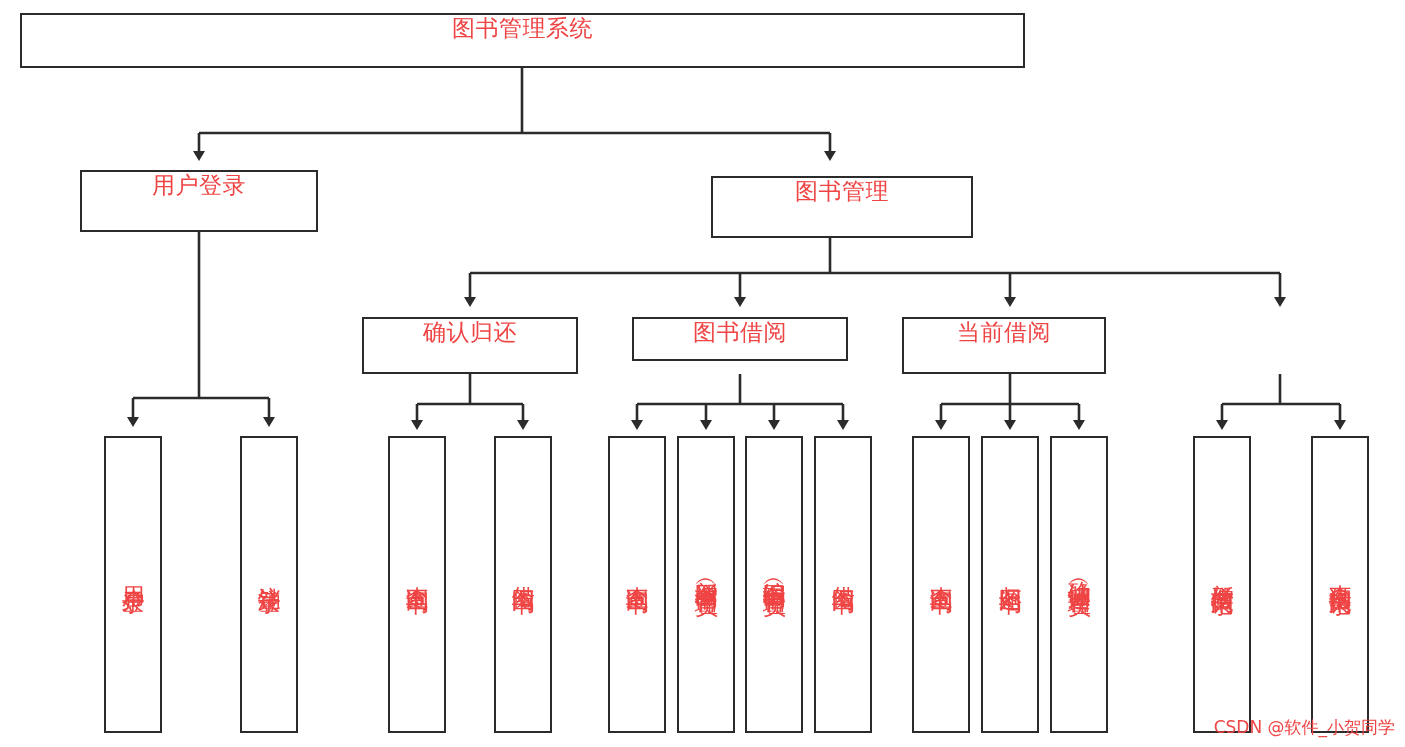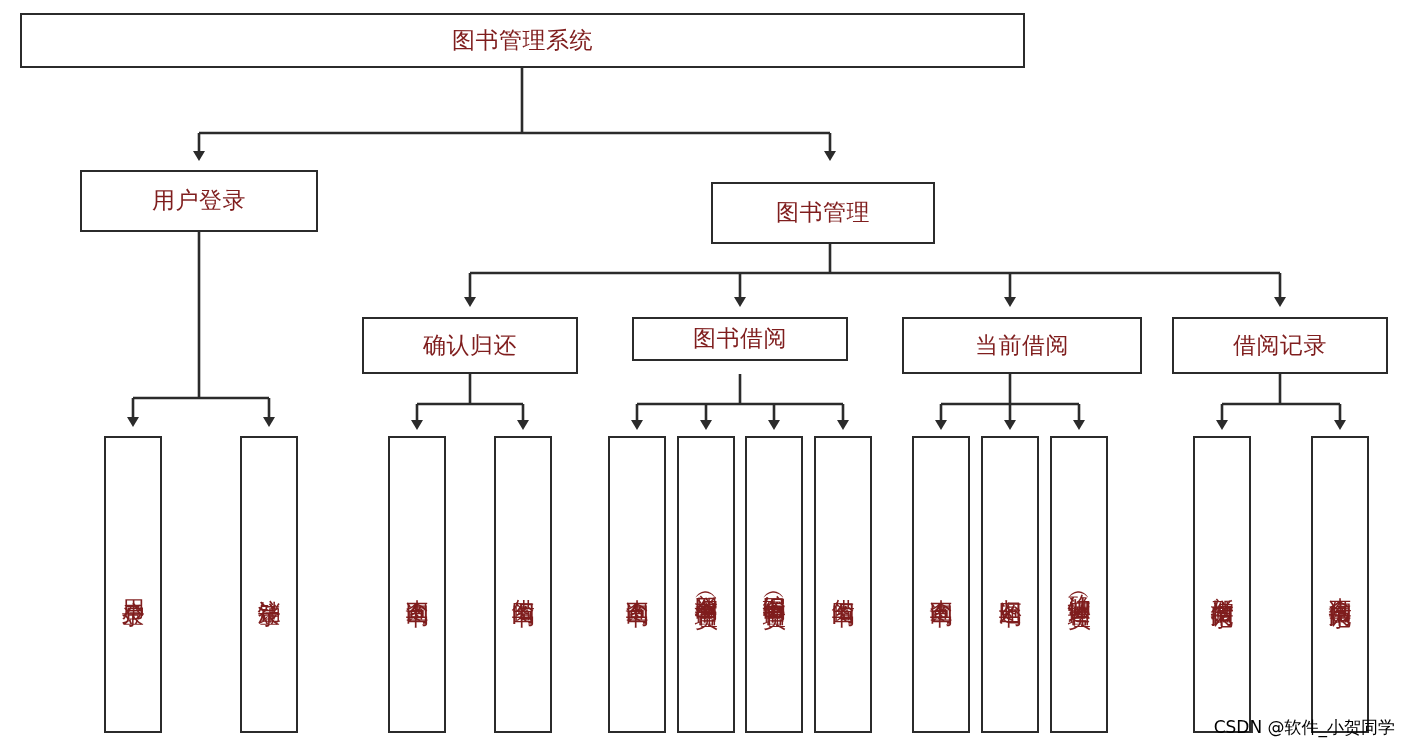--- a/index.html
+++ b/index.html
@@ -24,23 +24,22 @@
     top: 0;
     width: 1405px;
     height: 747px;
   }
   .node {
     position: absolute;
     box-sizing: border-box;
     background: #ffffff;
     border: 2px solid #2b2b2b;
     display: flex;
-    align-items: center;
     justify-content: center;
-    color: #7f1d1d;
+    color: #ef4444;
   }
   .node-label {
     display: block;
     text-align: center;
     line-height: 1.18;
     letter-spacing: 0.5px;
   }
   .node.horizontal .node-label {
     writing-mode: horizontal-tb;
     font-size: 23px;
@@ -51,21 +50,21 @@
     font-size: 23px;
     line-height: 1.1;
     letter-spacing: 2px;
     max-height: 268px;
   }
   #watermark {
     position: absolute;
     right: 10px;
     bottom: 8px;
     font-size: 17px;
-    color: #000000;
+    color: #ef4444;
     white-space: nowrap;
     font-family: "DejaVu Sans", "Liberation Sans", sans-serif;
   }
 </style>
 </head>
 <body>
 
 <div id="diagram-root">
 
   <svg id="edges-layer" viewBox="0 0 1405 747" width="1405" height="747" xmlns="http://www.w3.org/2000/svg">
@@ -118,35 +117,32 @@
     </g>
   </svg>
 
   <div class="node horizontal" style="left:20px; top:13px; width:1005px; height:55px;">
     <span class="node-label">图书管理系统</span>
   </div>
 
   <div class="node horizontal" style="left:80px; top:170px; width:238px; height:62px;">
     <span class="node-label">用户登录</span>
   </div>
-  <div class="node horizontal" style="left:711px; top:182px; width:224px; height:62px;">
+  <div class="node horizontal" style="left:711px; top:176px; width:262px; height:62px;">
     <span class="node-label">图书管理</span>
   </div>
 
   <div class="node horizontal" style="left:362px; top:317px; width:216px; height:57px;">
     <span class="node-label">确认归还</span>
   </div>
   <div class="node horizontal" style="left:632px; top:317px; width:216px; height:44px;">
     <span class="node-label">图书借阅</span>
   </div>
-  <div class="node horizontal" style="left:902px; top:317px; width:240px; height:57px;">
+  <div class="node horizontal" style="left:902px; top:317px; width:204px; height:57px;">
     <span class="node-label">当前借阅</span>
-  </div>
-  <div class="node horizontal" style="left:1172px; top:317px; width:216px; height:57px;">
-    <span class="node-label">借阅记录</span>
   </div>
 
   <div class="node vertical" style="left:104px; top:436px; width:58px; height:297px;">
     <span class="node-label">用户登录</span>
   </div>
   <div class="node vertical" style="left:240px; top:436px; width:58px; height:297px;">
     <span class="node-label">注销登录</span>
   </div>
 
   <div class="node vertical" style="left:388px; top:436px; width:58px; height:297px;">

